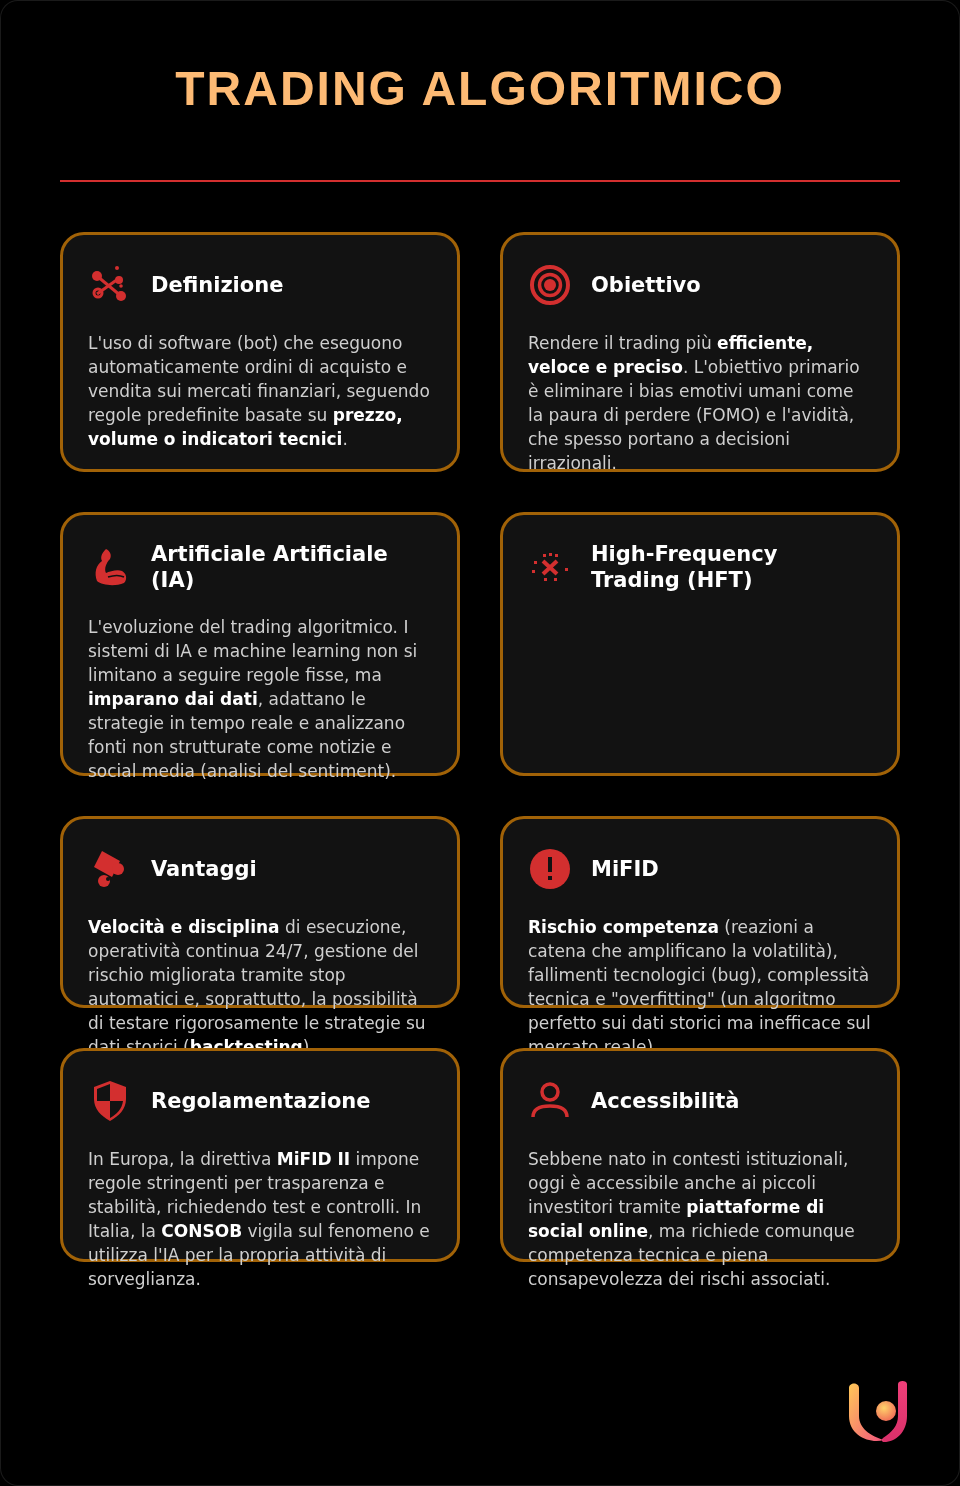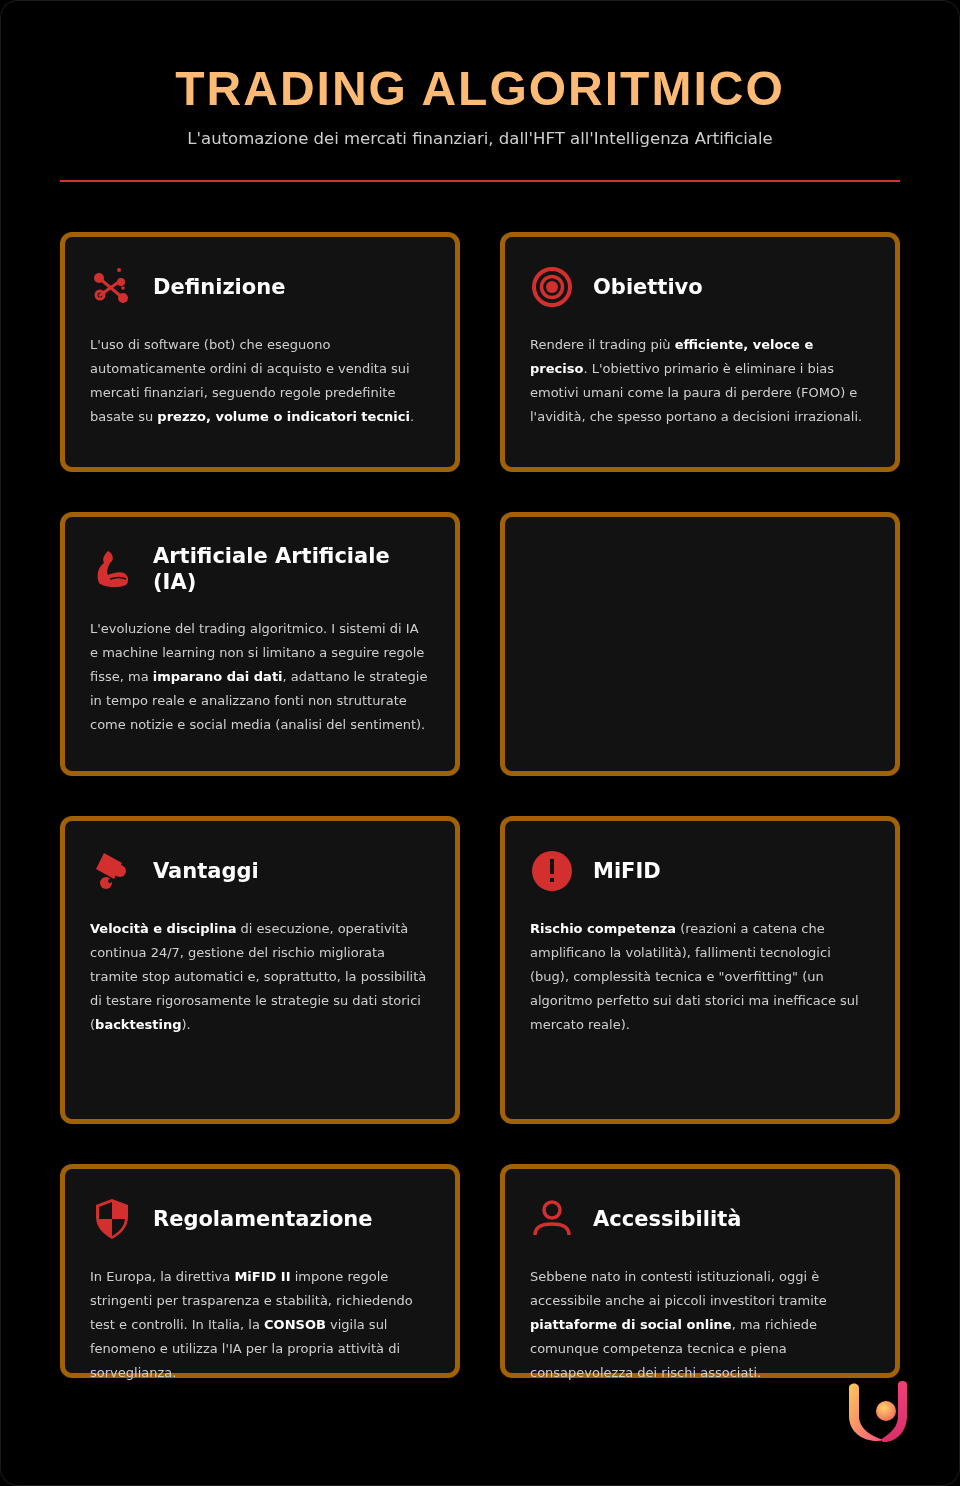--- a/index.html
+++ b/index.html
@@ -19,49 +19,48 @@
       margin-top: 10px; line-height: 22px;
     }
     .divider {
       position: absolute; left: 60px; top: 180px; width: 840px; height: 2px; background: #d32f2f;
     }
     .grid {
       position: absolute; left: 60px; top: 232px; width: 840px;
       display: grid; grid-template-columns: 400px 400px; column-gap: 40px; row-gap: 40px;
     }
     .card {
-      background: #121212; border: 5px solid #a16207; border-radius: 12px;
+      background: #121212; border: 3px solid #a16207; border-radius: 24px;
       padding: 26px 25px 24px 25px; box-sizing: border-box; position: relative;
     }
     .card-head { display: flex; align-items: center; min-height: 48px; }
     .icon { width: 44px; height: 44px; flex: 0 0 44px; display: flex; align-items: center; justify-content: center; margin-right: 19px; }
     .icon svg { width: 44px; height: 44px; display: block; }
     .card-title {
       font-family: "DejaVu Sans", sans-serif; font-weight: bold; font-size: 21px;
       color: #ffffff; line-height: 26px;
     }
     .card-body {
-      font-family: "DejaVu Sans", sans-serif; font-size: 13px; color: #cfcfcf;
+      font-family: "DejaVu Sans", sans-serif; font-size: 17px; color: #cfcfcf;
       line-height: 24px; margin-top: 22px;
     }
     .card-body b { color: #ffffff; font-weight: bold; }
     .r1 { height: 240px; }
     .r2 { height: 264px; }
-    .r3 { height: 308px; }
+    .r3 { height: 192px; }
     .r4 { height: 214px; }
     .logo { position: absolute; left: 846px; top: 1376px; width: 70px; height: 70px; }
   </style>
 </head>
 <body>
 
 <div class="frame">
 
   <div class="header">
     <h1 class="title">TRADING ALGORITMICO</h1>
-    <div class="subtitle">L'automazione dei mercati finanziari, dall'HFT all'Intelligenza Artificiale</div>
   </div>
 
   <div class="divider"></div>
 
   <div class="grid">
 
     <div class="card r1">
       <div class="card-head">
         <span class="icon">
           <svg viewBox="0 0 44 44">
@@ -103,20 +102,39 @@
             <path d="M18 4 C14 8 12 12 14 16 C8 20 6 28 9 36 C14 40 26 42 36 38 C40 34 38 28 34 26 C30 24 22 26 18 28 C16 24 18 18 22 14 C24 10 22 6 18 4 Z" fill="#d32f2f"></path>
             <path d="M20 32 C26 30 32 30 36 32" fill="none" stroke="#121212" stroke-width="1.5"></path>
           </svg>
         </span>
         <span class="card-title">Artificiale Artificiale (IA)</span>
       </div>
       <div class="card-body">L'evoluzione del trading algoritmico. I sistemi di IA e machine learning non si limitano a seguire regole fisse, ma <b>imparano dai dati</b>, adattano le strategie in tempo reale e analizzano fonti non strutturate come notizie e social media (analisi del sentiment).</div>
     </div>
 
     <div class="card r2">
+      <div class="card-head">
+        <span class="icon">
+          <svg viewBox="0 0 44 44">
+            <g fill="#d32f2f">
+              <rect x="15" y="9" width="3" height="3"></rect>
+                <rect x="21" y="8" width="3" height="3"></rect>
+                <rect x="27" y="9" width="3" height="3"></rect>
+              <rect x="6" y="16" width="3" height="3"></rect>
+                <rect x="37" y="23" width="3" height="3"></rect>
+              <rect x="4" y="25" width="3" height="3"></rect>
+              <rect x="16" y="33" width="3" height="3"></rect>
+                <rect x="26" y="33" width="3" height="3"></rect>
+            </g>
+            <line x1="15" y1="16" x2="29" y2="29" stroke="#d32f2f" stroke-width="4"></line>
+            <line x1="29" y1="16" x2="15" y2="29" stroke="#d32f2f" stroke-width="4"></line>
+          </svg>
+        </span>
+        <span class="card-title">High-Frequency Trading (HFT)</span>
+      </div>
     </div>
 
     <div class="card r3">
       <div class="card-head">
         <span class="icon">
           <svg viewBox="0 0 44 44">
             <polygon points="14,4 32,14 24,30 6,20" fill="#d32f2f"></polygon>
             <circle cx="30" cy="22" r="6" fill="#d32f2f"></circle>
             <circle cx="16" cy="34" r="6" fill="#d32f2f"></circle>
             <circle cx="20" cy="32" r="2" fill="#121212"></circle>

